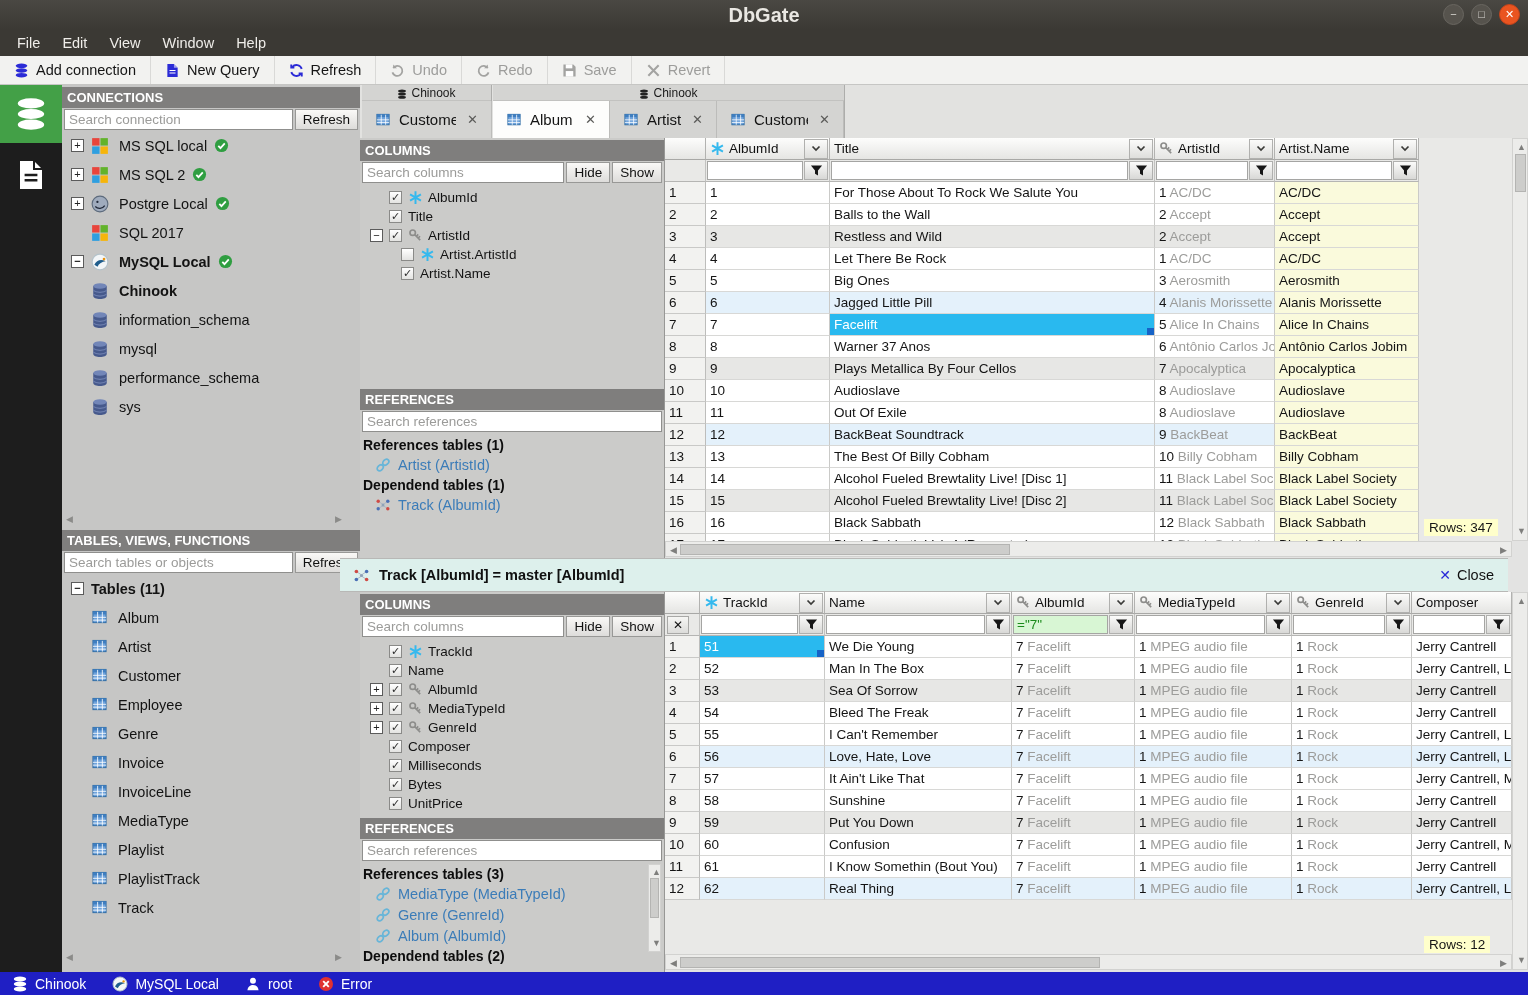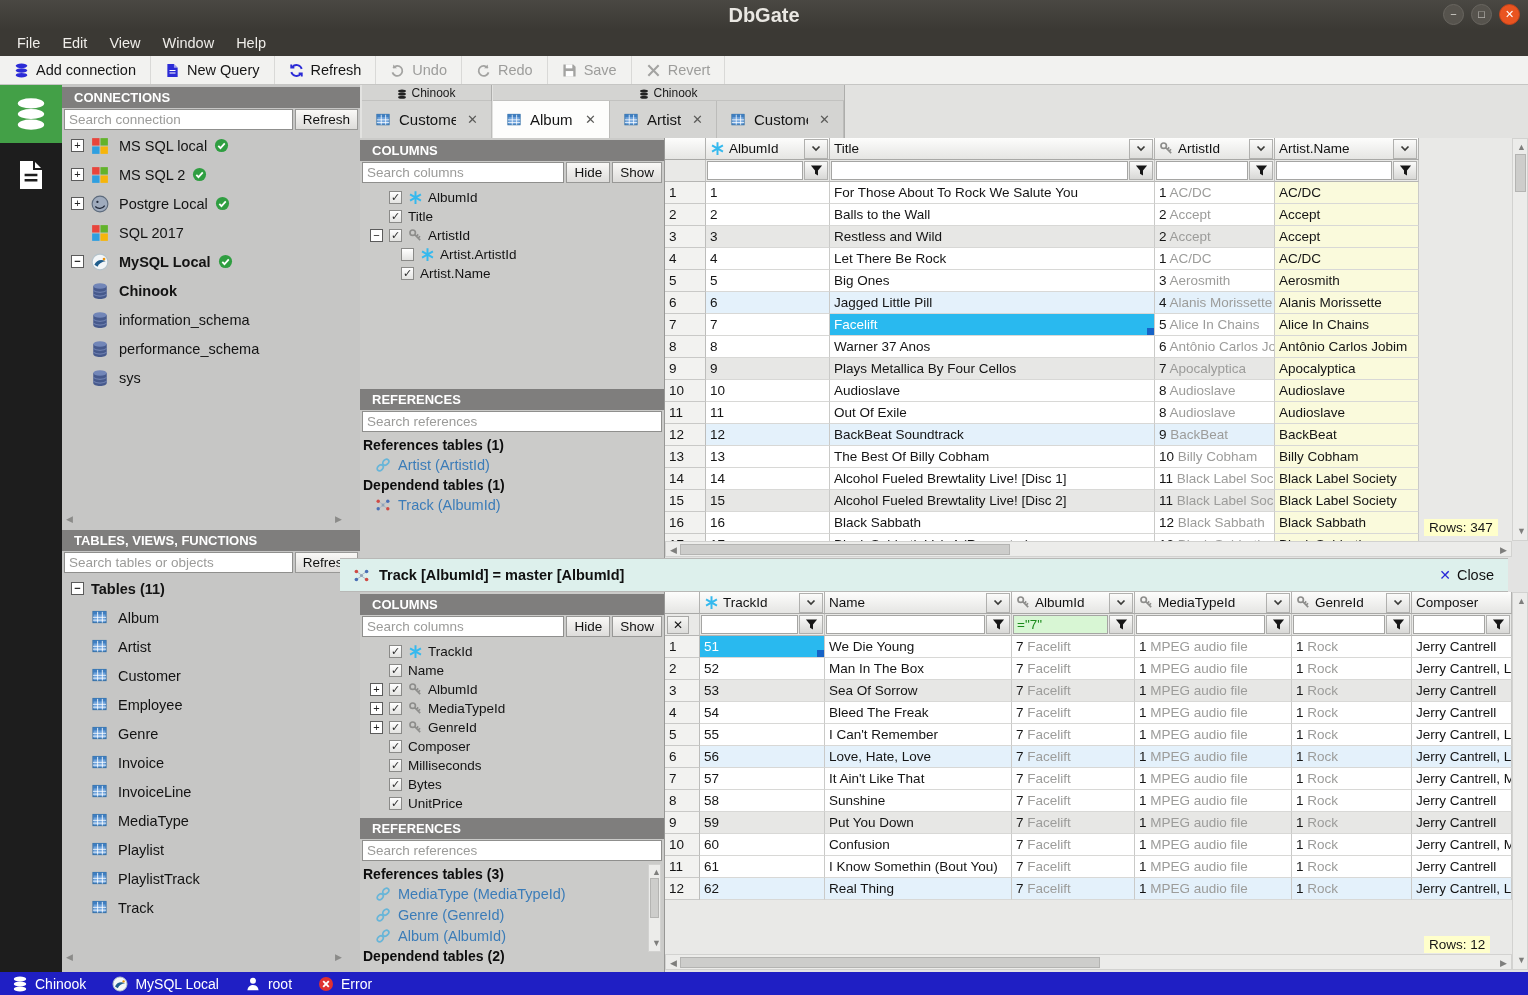--- a/index.html
+++ b/index.html
@@ -20,21 +20,21 @@
   .tbtn.disabled{color:#9d9d9b}
 
   
   .leftstrip{position:absolute;left:0;top:85px;width:62px;height:887px;background:#1d1d1d}
   .striptile{width:62px;height:58px;display:flex;align-items:center;justify-content:center}
   .striptile.active{background:#43a047}
   .striptile.doc{height:64px}
 
   
   .sidebar{position:absolute;left:62px;top:85px;width:298px;height:887px;background:#c6c6c5;overflow:hidden}
-  .hdrbar{background:#7f7e7d;color:#fff;font-weight:bold;font-size:13px;height:21px;line-height:21px;padding:0 12px;white-space:nowrap;overflow:hidden}
+  .hdrbar{background:#7f7e7d;color:#fff;font-weight:bold;font-size:13px;height:21px;line-height:21px;padding:0 5px;white-space:nowrap;overflow:hidden}
   .searchrow{display:flex;height:23px;padding:1px 2px;gap:2px;align-items:stretch}
   .searchrow input{flex:1;min-width:0;border:1px solid #8f8f8d;background:#fff;font-size:13.5px;padding:0 4px;color:#222;font-family:inherit}
   input::placeholder{color:#9b9b99}
   .btn{background:linear-gradient(#faf9f7,#dddcda);border:1px solid #989896;font-size:13.5px;color:#111;display:flex;align-items:center;padding:0 7px}
   .side-item{display:flex;align-items:center;height:29px;padding-left:9px;font-size:14.5px;color:#131313;white-space:nowrap}
   .side-item.bold{font-weight:bold}
   .expander{width:13px;height:13px;border:1px solid #5b5b5b;background:#fff;font-size:11px;line-height:10px;text-align:center;color:#222;flex:none;margin-right:7px}
   .spacer{width:20px;flex:none}
   .side-item .sicon{width:18px;height:18px;flex:none;margin-right:10px}
   .side-item .chk{width:15px;height:15px;flex:none;margin-left:7px}
@@ -282,20 +282,30 @@
         </div>
         <div class="side-item">
           <span class="spacer"></span>
           <span class="sicon" style="display: inline-block; width: 18px; height: 18px; flex: 0 0 auto;"><svg width="100%" height="100%" viewBox="0 0 16 16" xmlns="http://www.w3.org/2000/svg">
               <path d="M2 3.6v8.8c0 1.5 2.7 2.7 6 2.7s6-1.2 6-2.7V3.6z" fill="#46598c"></path>
               <ellipse cx="8" cy="3.6" rx="6" ry="2.5" fill="#7286b8"></ellipse>
               <path d="M2 7.5c1.2 1.1 3.4 1.7 6 1.7s4.8-.6 6-1.7" stroke="#6d7fae" fill="none"></path>
               <path d="M2 10.8c1.2 1.1 3.4 1.7 6 1.7s4.8-.6 6-1.7" stroke="#6d7fae" fill="none"></path>
             </svg></span>
           <span>information_schema</span>
+        </div>
+        <div class="side-item">
+          <span class="spacer"></span>
+          <span class="sicon" style="display: inline-block; width: 18px; height: 18px; flex: 0 0 auto;"><svg width="100%" height="100%" viewBox="0 0 16 16" xmlns="http://www.w3.org/2000/svg">
+              <path d="M2 3.6v8.8c0 1.5 2.7 2.7 6 2.7s6-1.2 6-2.7V3.6z" fill="#46598c"></path>
+              <ellipse cx="8" cy="3.6" rx="6" ry="2.5" fill="#7286b8"></ellipse>
+              <path d="M2 7.5c1.2 1.1 3.4 1.7 6 1.7s4.8-.6 6-1.7" stroke="#6d7fae" fill="none"></path>
+              <path d="M2 10.8c1.2 1.1 3.4 1.7 6 1.7s4.8-.6 6-1.7" stroke="#6d7fae" fill="none"></path>
+            </svg></span>
+          <span>mysql</span>
         </div>
         <div class="side-item">
           <span class="spacer"></span>
           <span class="sicon" style="display: inline-block; width: 18px; height: 18px; flex: 0 0 auto;"><svg width="100%" height="100%" viewBox="0 0 16 16" xmlns="http://www.w3.org/2000/svg">
               <path d="M2 3.6v8.8c0 1.5 2.7 2.7 6 2.7s6-1.2 6-2.7V3.6z" fill="#46598c"></path>
               <ellipse cx="8" cy="3.6" rx="6" ry="2.5" fill="#7286b8"></ellipse>
               <path d="M2 7.5c1.2 1.1 3.4 1.7 6 1.7s4.8-.6 6-1.7" stroke="#6d7fae" fill="none"></path>
               <path d="M2 10.8c1.2 1.1 3.4 1.7 6 1.7s4.8-.6 6-1.7" stroke="#6d7fae" fill="none"></path>
             </svg></span>
           <span>performance_schema</span>

